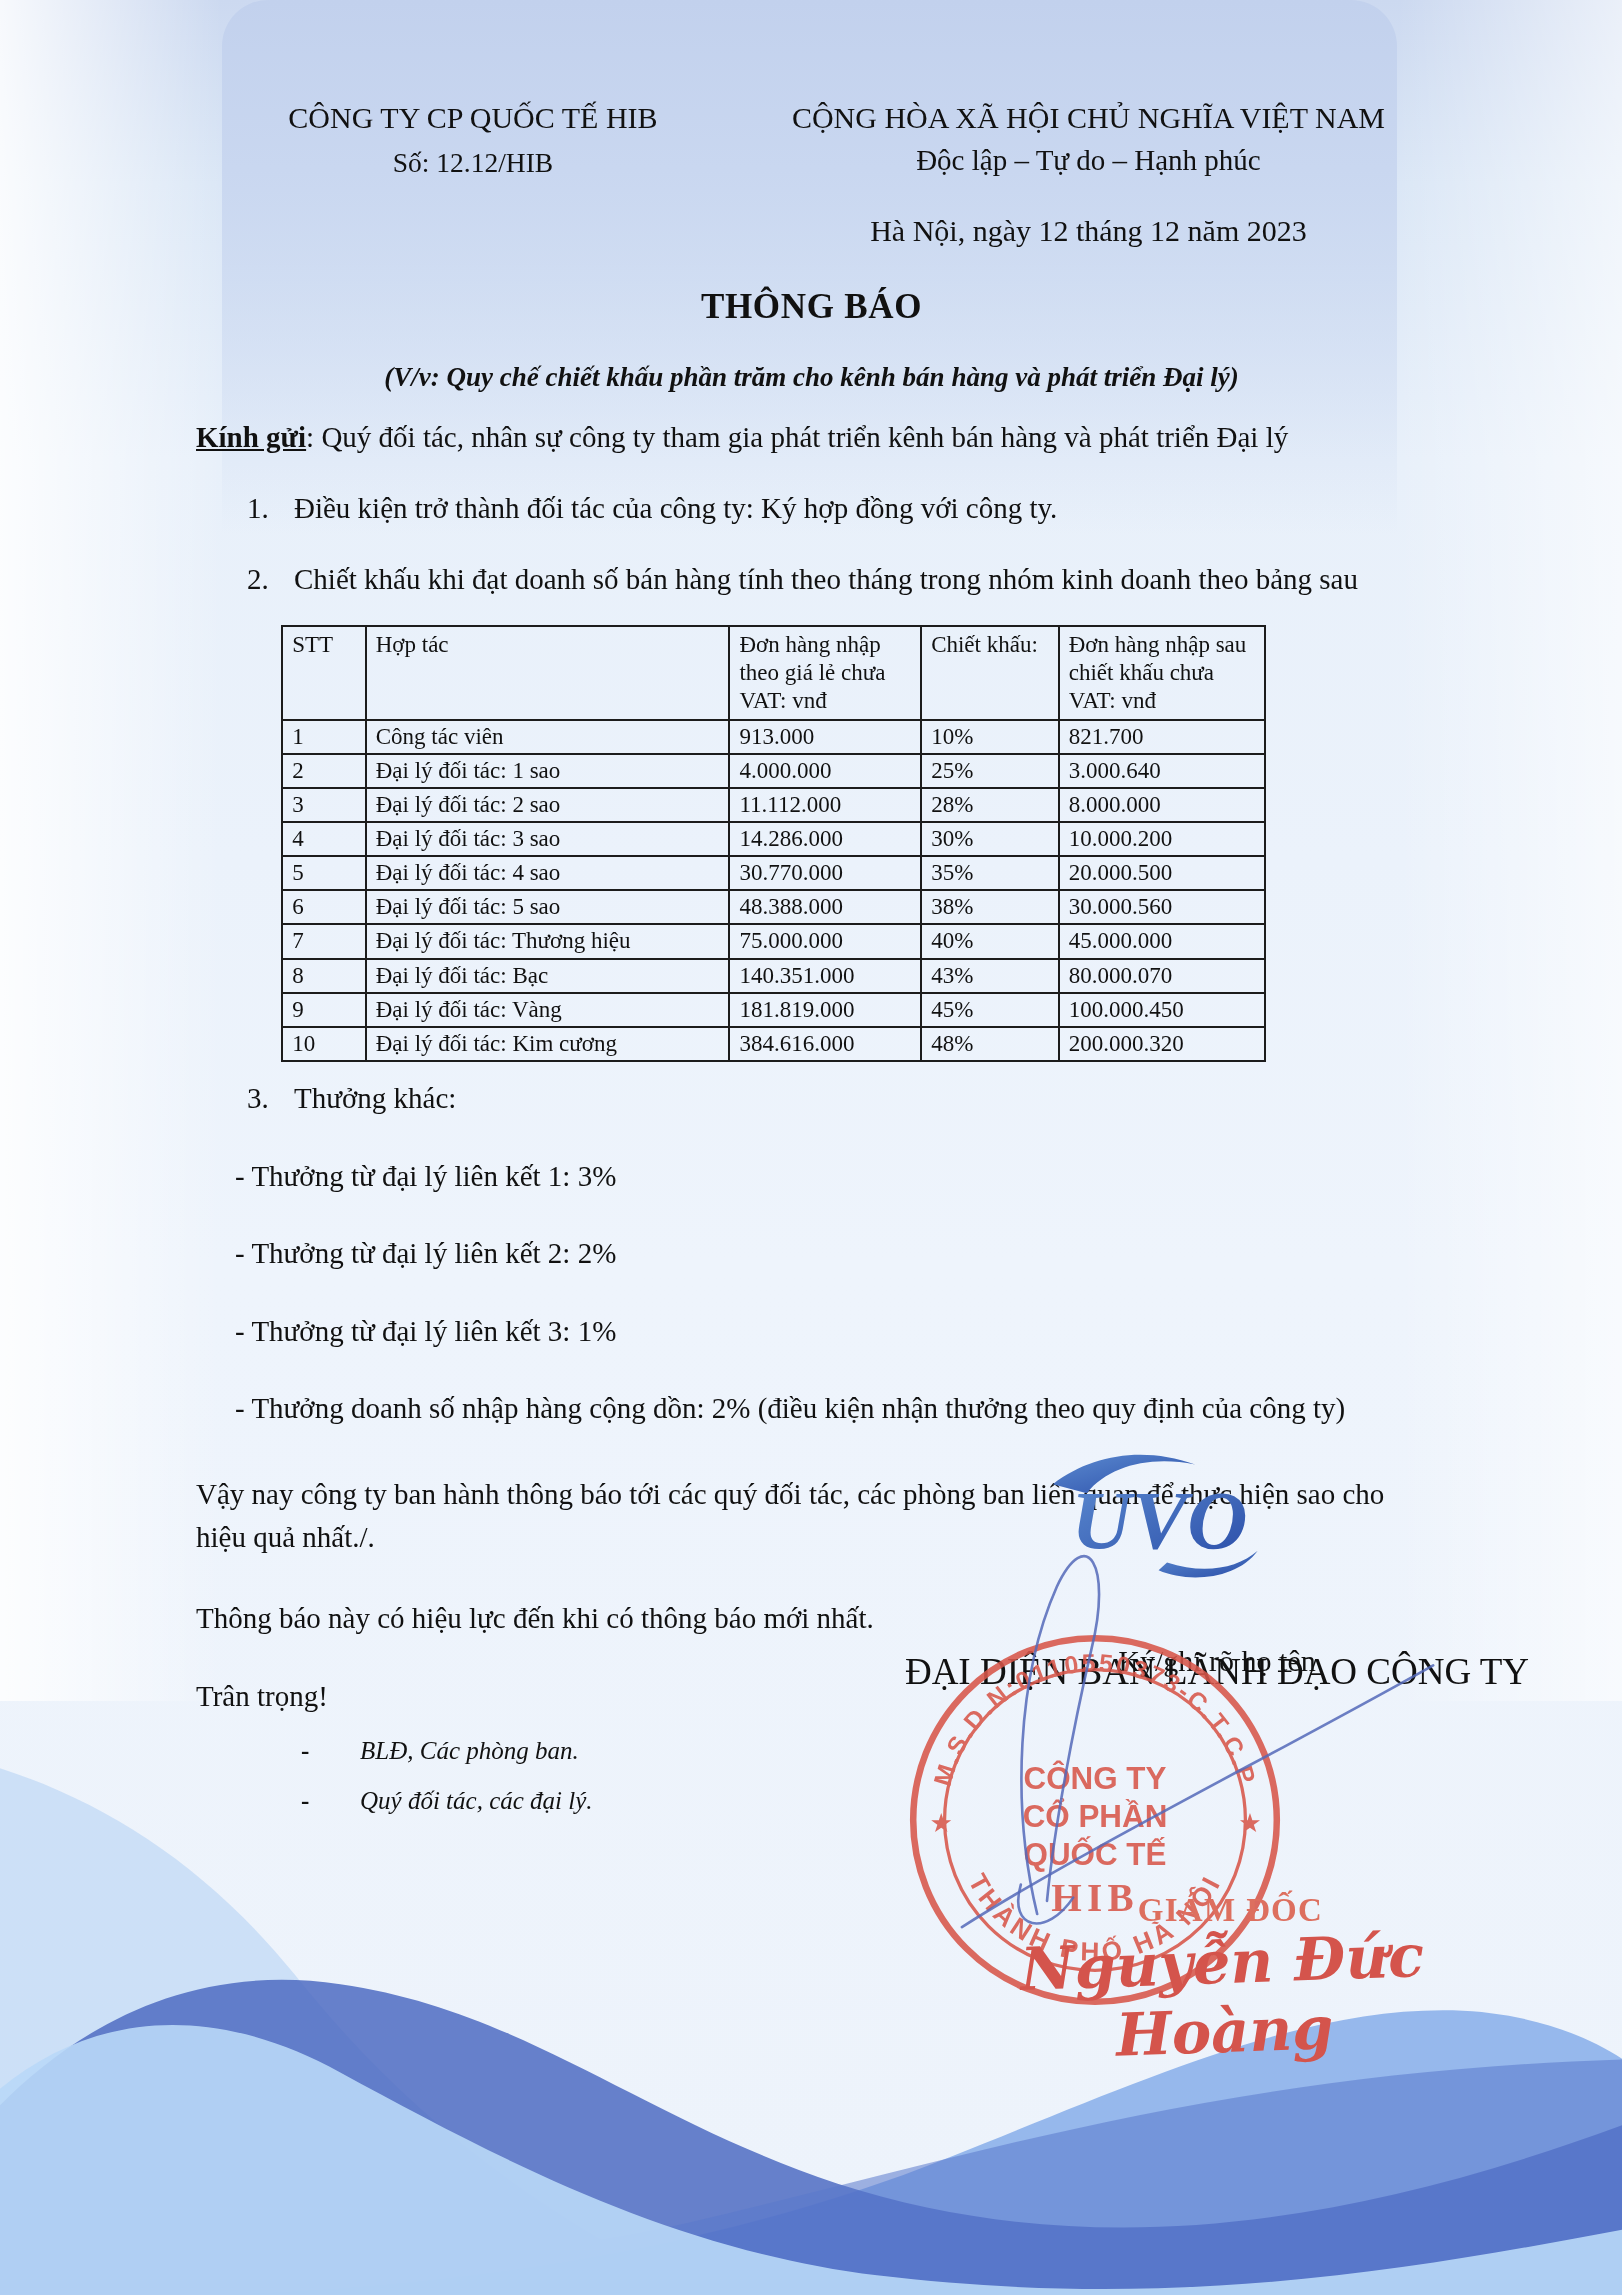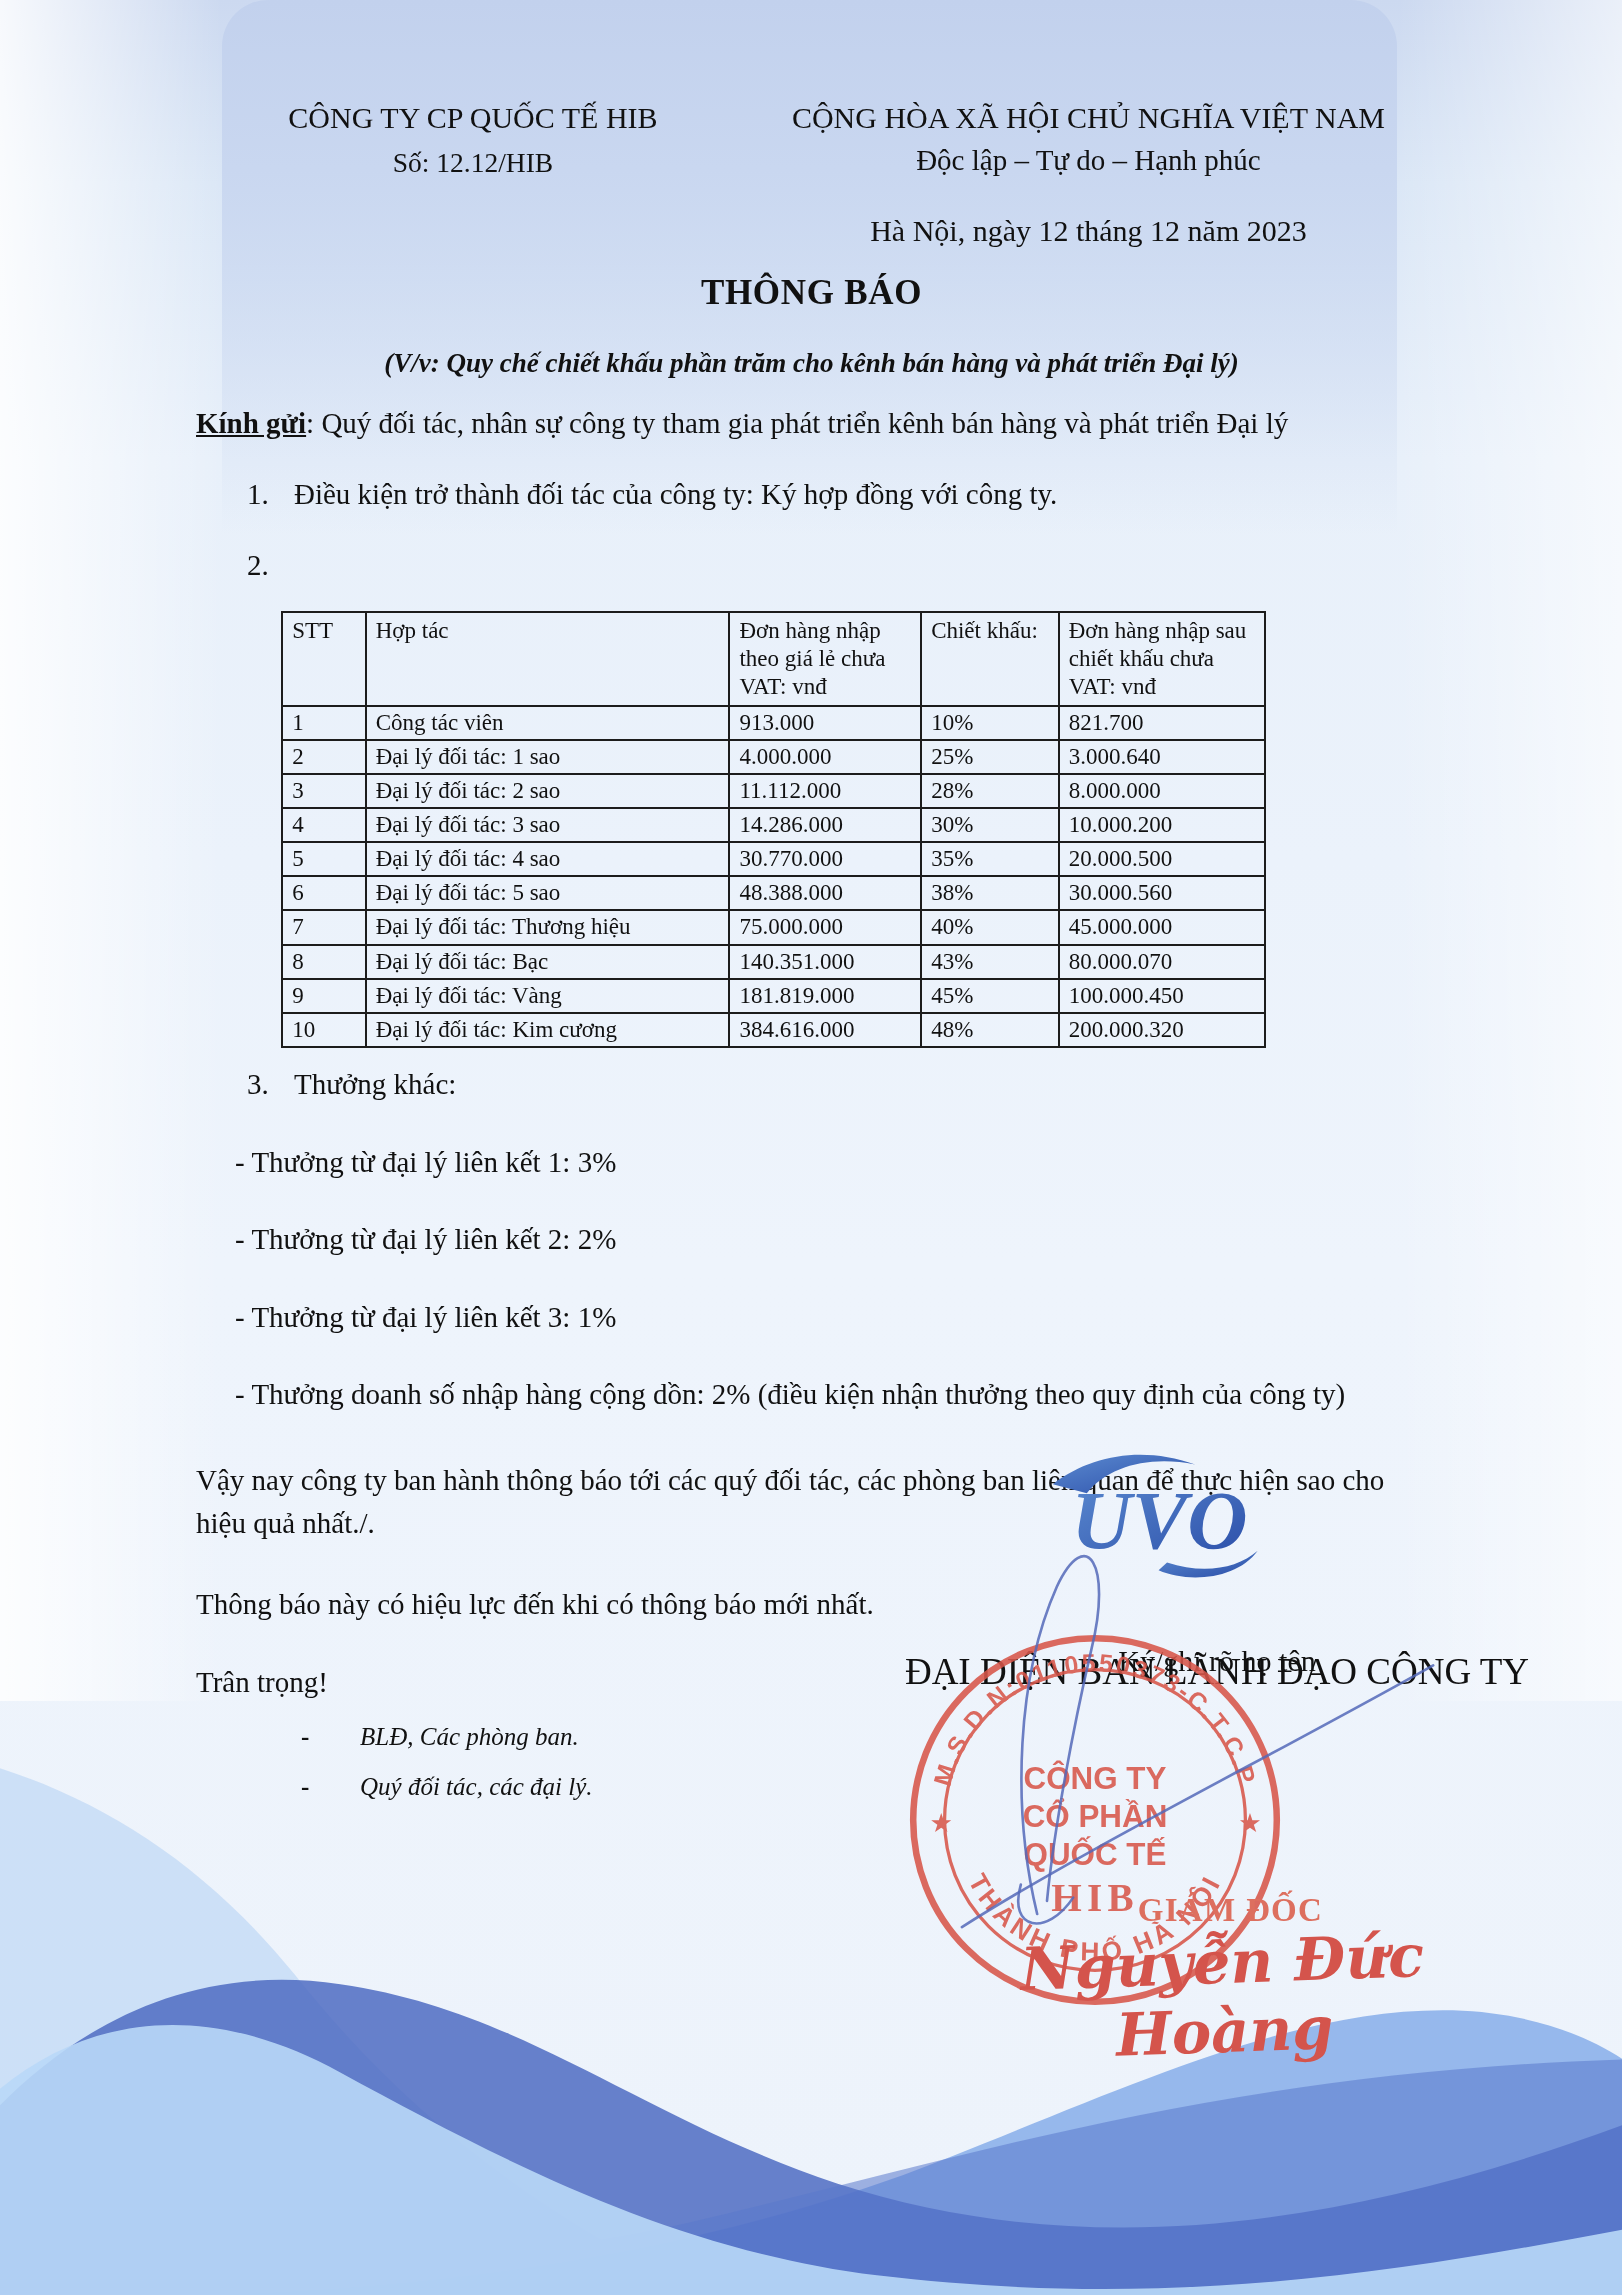--- a/index.html
+++ b/index.html
@@ -21,21 +21,21 @@
     position:absolute; right:0; top:0; width:226px; height:1701px;
     background:linear-gradient(270deg,rgba(255,255,255,.6),rgba(255,255,255,0));
   }
   .content{position:absolute; inset:0; padding:0 196px; font-size:29px; line-height:1.5;}
   .head-row{display:flex; margin-top:98px;}
   .head-left{width:45%; text-align:center; font-size:30px; line-height:1.3;}
   .head-left .doc-no{font-size:27.5px; margin-top:7.9px;}
   .head-right{width:55%; text-align:center; font-size:30px; line-height:1.3;}
   .head-right .motto{font-size:29px; margin-top:5.2px;}
   .head-right .date{font-size:30px; margin-top:31px;}
-  .doc-title{text-align:center; font-weight:bold; font-size:35px; margin-top:17px; letter-spacing:0.7px;}
+  .doc-title{text-align:center; font-weight:bold; font-size:35px; margin-top:31px; letter-spacing:0.7px;}
   .doc-subject{text-align:center; font-weight:bold; font-style:italic; font-size:27px; margin-top:24px;}
   .salutation{margin:18.3px 0 0 0;}
   .bold-underline{font-weight:bold; text-decoration:underline;}
   .intro{margin:15.7px 0 0 0;}
   .num-item{margin-top:27.5px; padding-left:51px; display:flex;}
   .num-item .num{width:47px; flex:none;}
   .disc-table{border-collapse:collapse; margin-top:23.6px; margin-left:85px; width:985px; font-size:23px; line-height:1.22;}
   .disc-table th,.disc-table td{border:2px solid #1c1c1c; font-weight:normal; text-align:left; vertical-align:top; padding:3.9px 6.5px 3.9px 9.2px;}
   .disc-table td{padding:2px 6.5px 2px 9.2px;}
   .c-stt{width:8.5%;} .c-coop{width:37%;} .c-price{width:19.5%;} .c-disc{width:14%;} .c-after{width:21%;}
@@ -95,20 +95,21 @@
 
     <p class="salutation"><span class="bold-underline">Kính gửi</span><span>: Quý đối tác, nhân sự công ty tham gia phát triển kênh bán hàng và phát triển Đại lý</span></p>
 
 
     <div class="num-item">
       <span class="num">1.</span>
       <span>Điều kiện trở thành đối tác của công ty: Ký hợp đồng với công ty.</span>
     </div>
     <div class="num-item">
       <span class="num">2.</span>
+      <span>Chiết khấu khi đạt doanh số bán hàng tính theo tháng trong nhóm kinh doanh theo bảng sau</span>
     </div>
 
     <table class="disc-table">
       <colgroup>
           <col class="c-stt">
           <col class="c-coop">
           <col class="c-price">
           <col class="c-disc">
           <col class="c-after">
         </colgroup>

